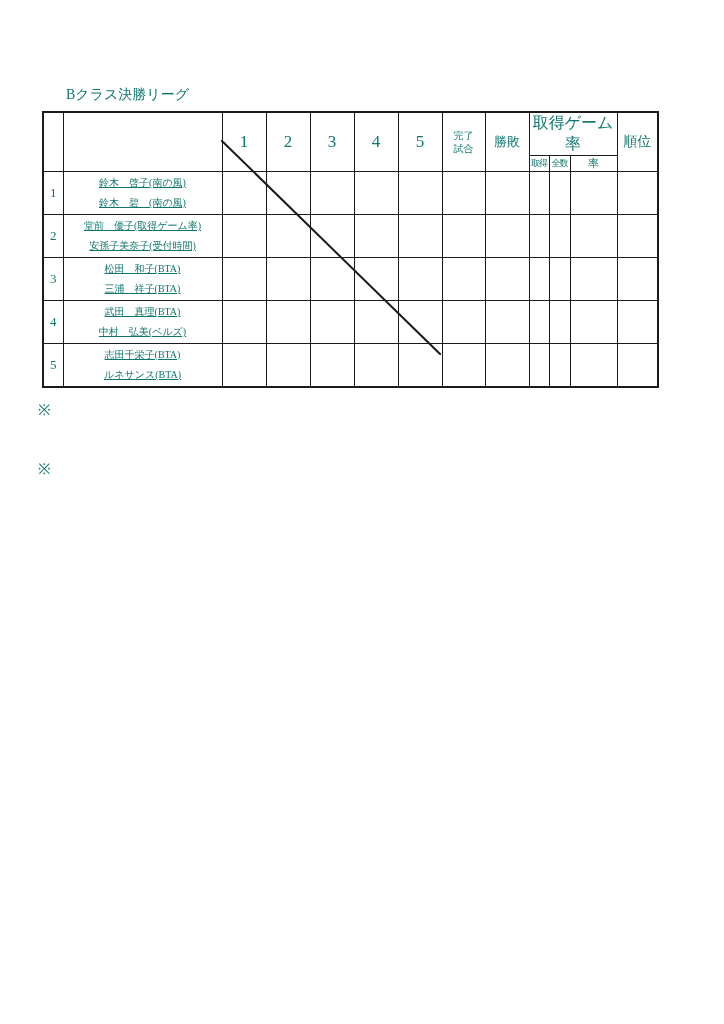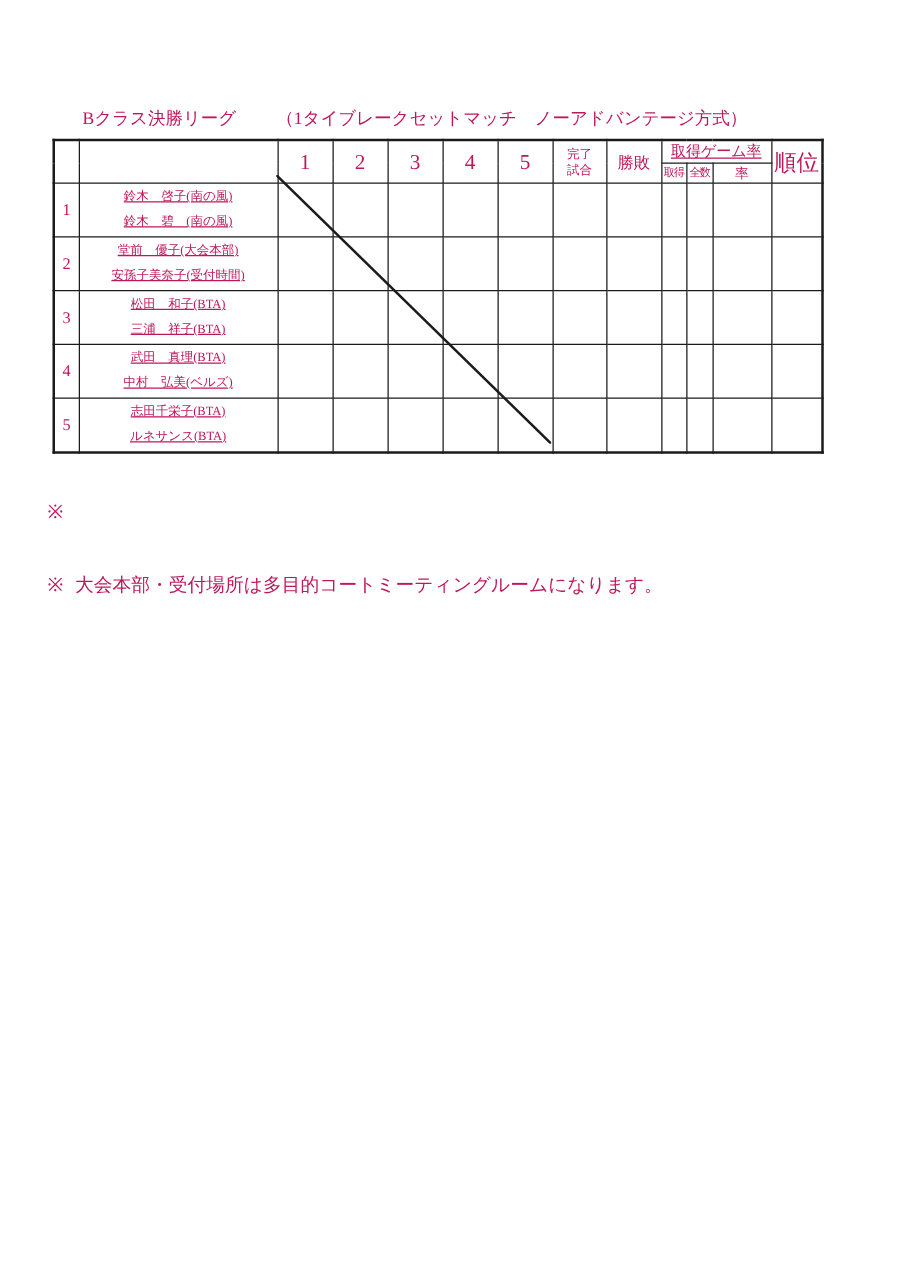--- a/index.html
+++ b/index.html
@@ -2,21 +2,21 @@
 <html><head>
 <meta charset="utf-8">
 <style>
   * { margin:0; padding:0; box-sizing:border-box; }
   html,body { background:#e9e9e9; }
   .page {
     position:relative;
     width:724px; height:1024px;
     background:#ffffff;
     font-family:"Liberation Serif","DejaVu Serif",serif;
-    color:#be185d;
+    color:#0f766e;
     overflow:hidden;
   }
 
   
   .doc-title {
     position:absolute; left:66px; top:86px;
     display:flex; gap:32px;
     font-size:14px; white-space:nowrap;
   }
 
@@ -33,24 +33,24 @@
     text-align:center; vertical-align:middle;
     overflow:hidden;
   }
   tr.h1 { height:15px; }
   tr.h2 { height:14px; }
   tbody tr { height:43px; }
 
   td.round-h   { font-size:17px; }
   td.completed { font-size:10px; line-height:13px; }
   td.winloss   { font-size:13px;margin-top:32px; }
-  td.group-h   { font-size:12px;text-decoration:underline; }
+  td.group-h   { font-size:16px; }
   td.sub-small { font-size:9px; letter-spacing:-1px; }
   td.sub-rate  { font-size:11px; }
-  td.rank-h    { font-size:18px; }
+  td.rank-h    { font-size:14px; }
   td.no-cell   { font-size:13px; }
   td.names {
     text-align:left;
     padding:1px 2px 0 4px;
     font-size:10px; line-height:20px;
     white-space:nowrap;
     text-decoration:underline;
   }
 
   .diag-svg {
@@ -69,21 +69,20 @@
   .note-1 { left:38px; top:399px; }
   .note-2 { left:38px; top:458px; }
 </style>
 </head>
 <body>
 
 <div class="page">
 
   <div class="doc-title">
     <span>Bクラス決勝リーグ</span>
-    <span>（1タイブレークセットマッチ　ノーアドバンテージ方式）</span>
   </div>
 
   <div class="table-wrap">
     <table class="league">
       <colgroup>
         <col style="width:20px">
           <col style="width:159px">
         <col style="width:44px">
           <col style="width:44px">
           <col style="width:44px">
@@ -134,21 +133,21 @@
           <td></td>
           <td></td>
           <td></td>
           <td></td>
           <td></td>
           <td></td>
         </tr>
         <tr>
           <td class="no-cell">2</td>
           <td class="names">
-            <div>堂前　優子(大会本部)</div>
+            <div>堂前　優子(取得ゲーム率)</div>
             <div>安孫子美奈子(受付時間)</div>
           </td>
           <td></td>
           <td></td>
           <td></td>
           <td></td>
           <td></td>
           <td></td>
           <td></td>
           <td></td>
@@ -220,17 +219,16 @@
 
   <div class="note note-1">
     <span class="marker">※</span>
     <span>
     </span>
   </div>
 
   <div class="note note-2">
     <span class="marker">※</span>
     <span>
-      <div>大会本部・受付場所は多目的コートミーティングルームになります。</div>
     </span>
   </div>
 
 </div>
 
 </body></html>

